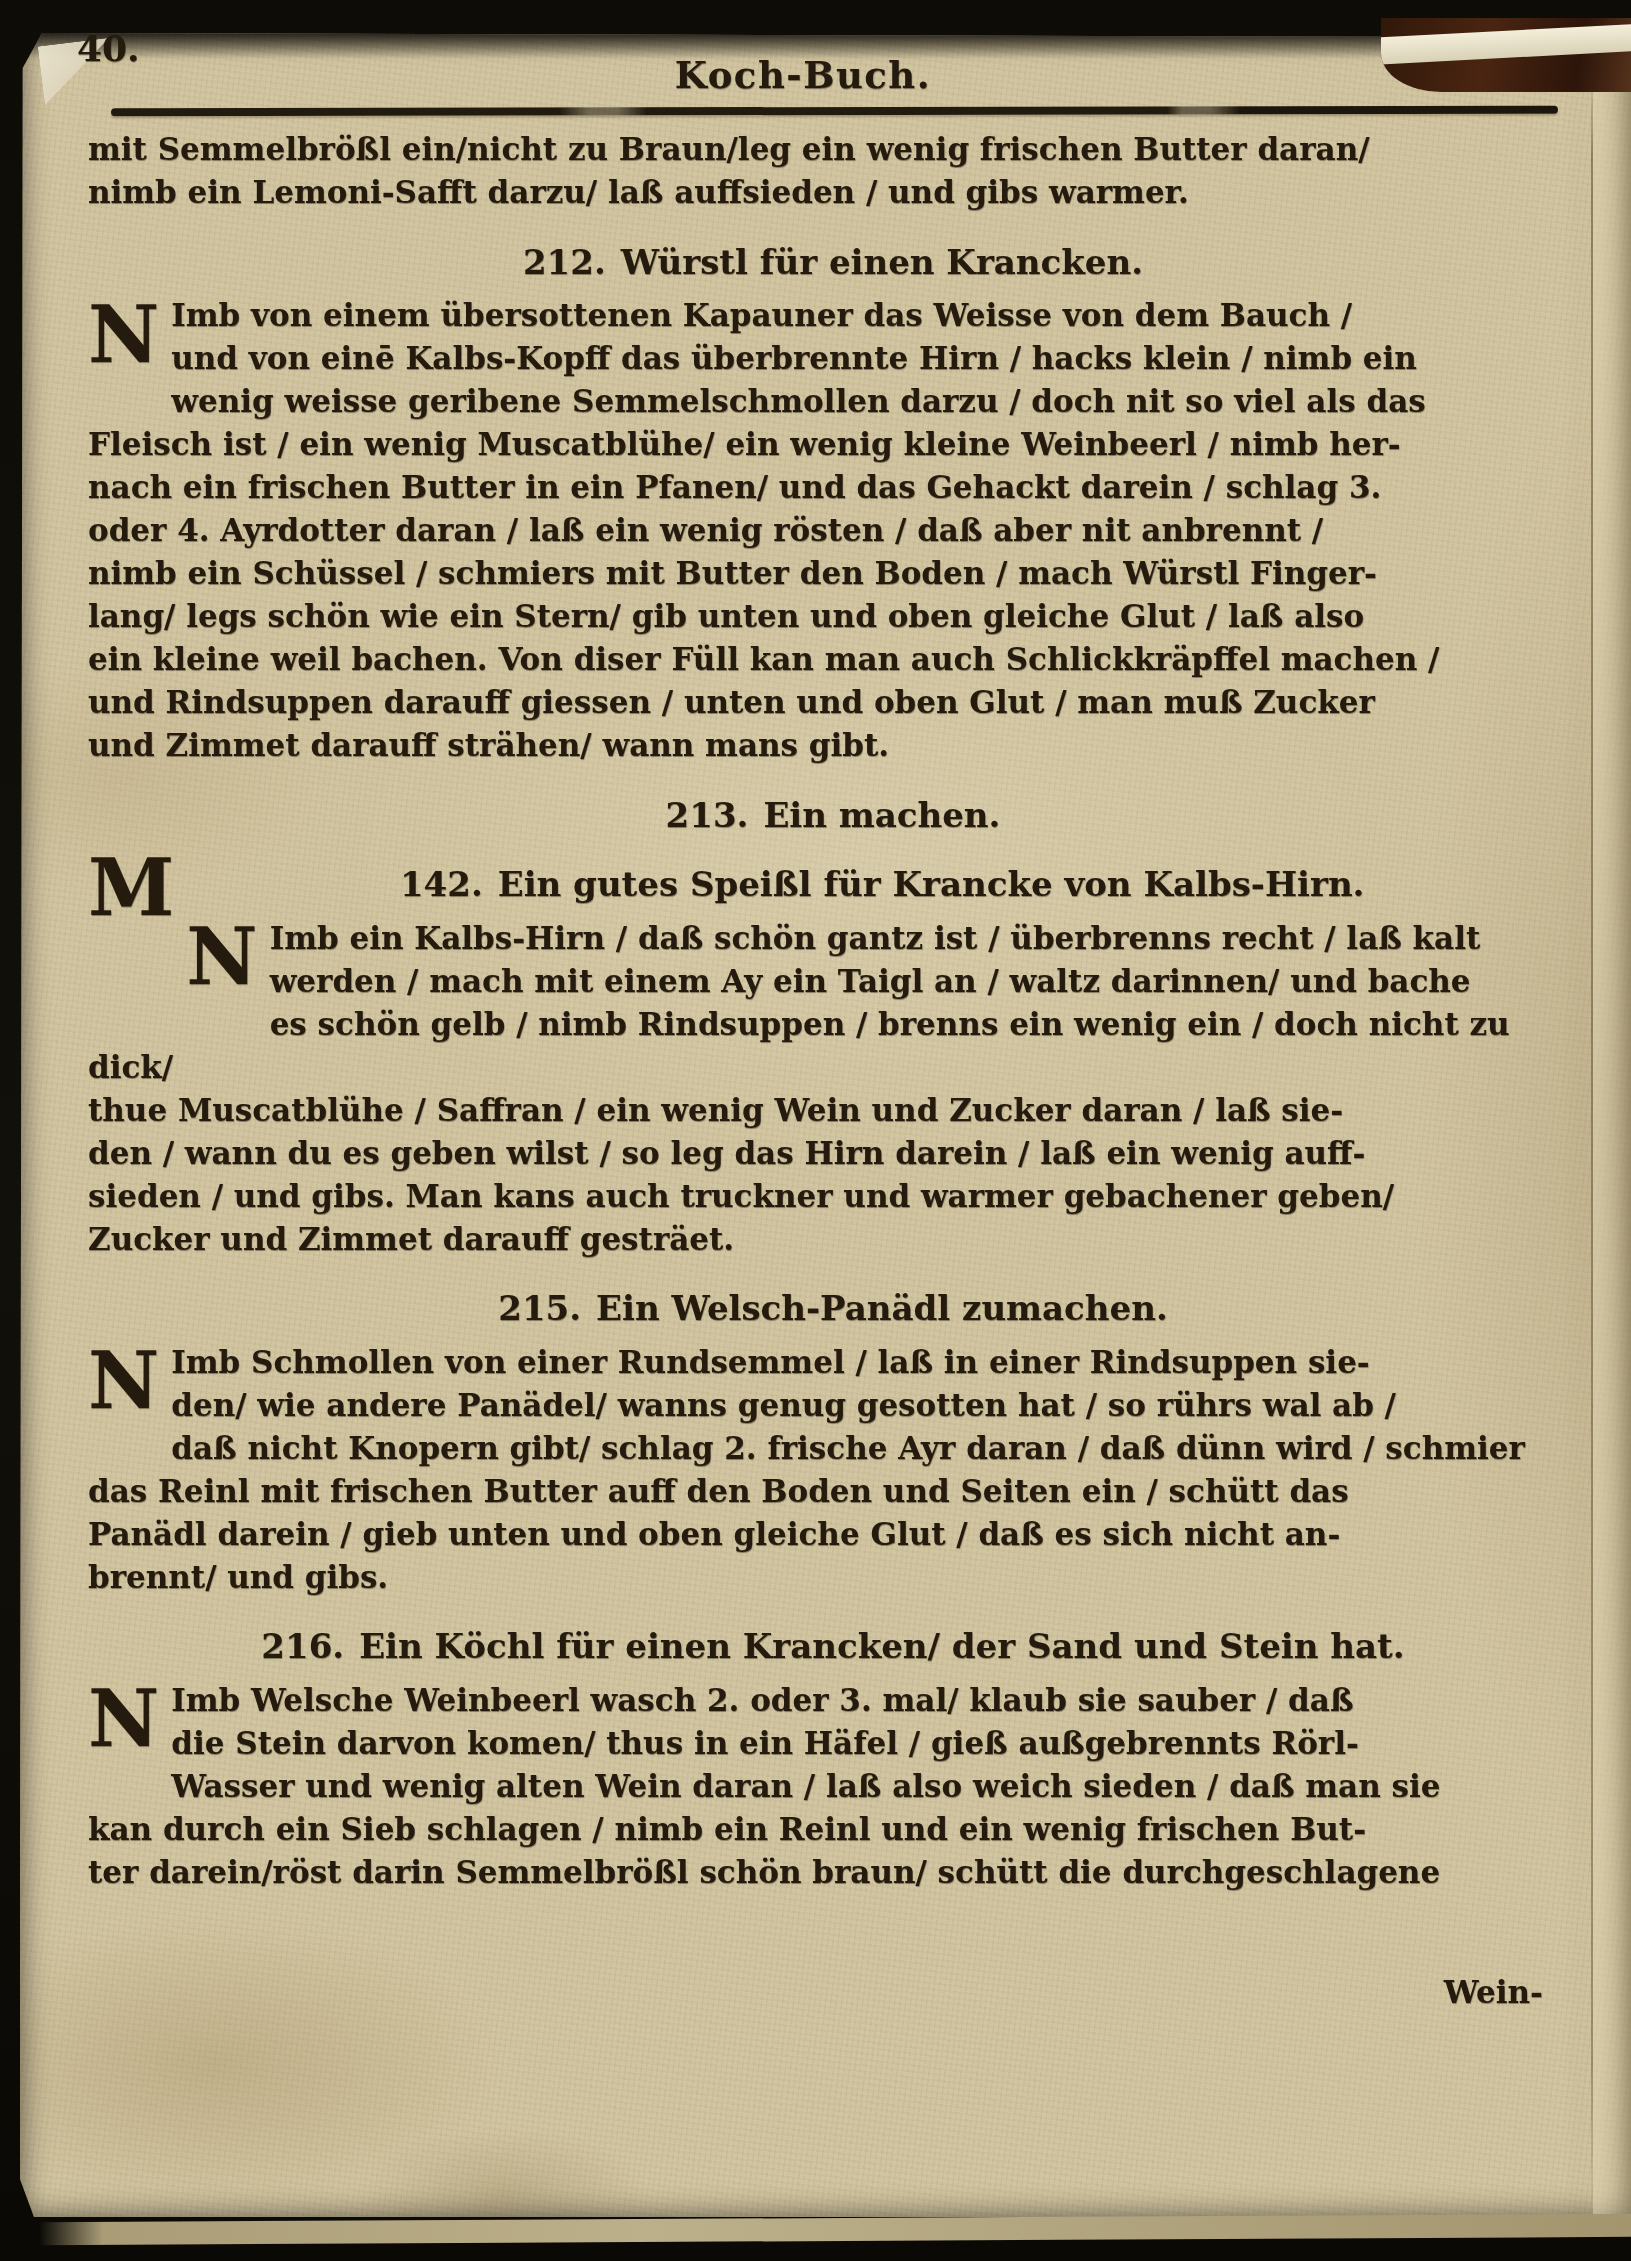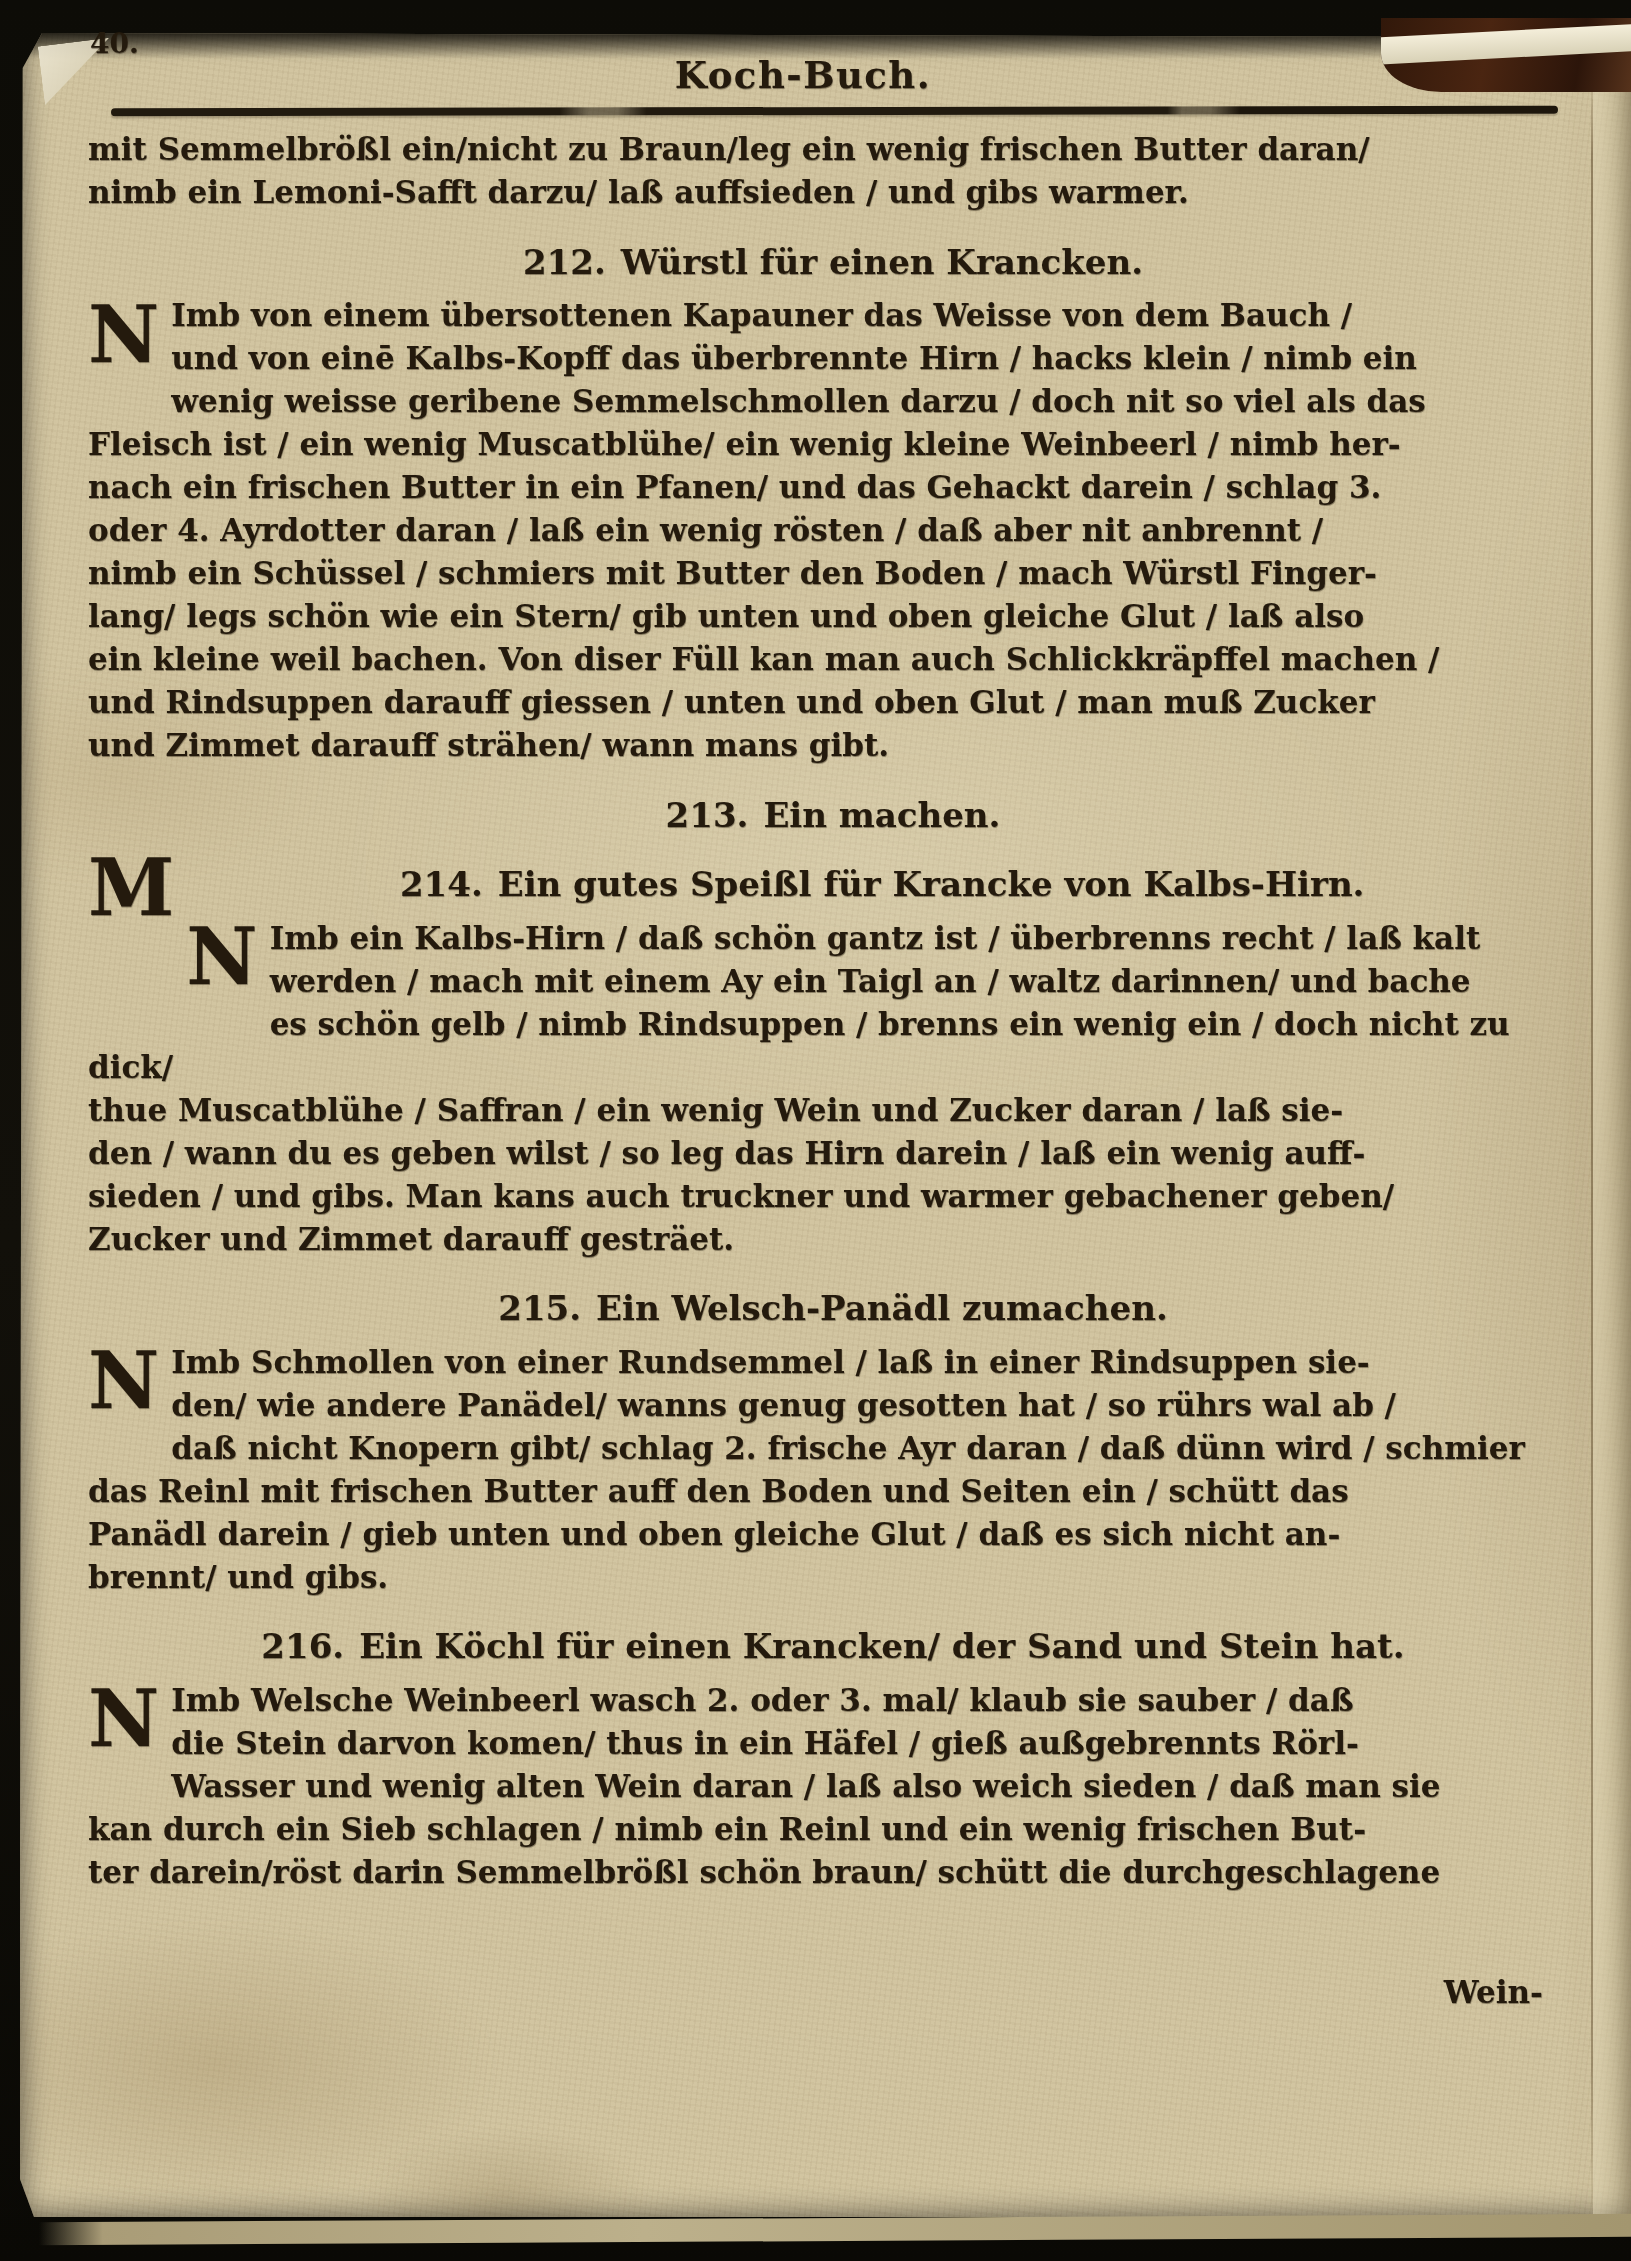--- a/index.html
+++ b/index.html
@@ -33,21 +33,21 @@
   .tab{position:absolute;top:18px;right:0;width:251px;height:74px;
       background:linear-gradient(100deg,#31180a 0%,#4a2511 42%,#2c150a 78%,#57331c 100%);
       border-bottom-left-radius:60px 39px;overflow:hidden;z-index:5;}
   .tab-stripe{position:absolute;top:12px;left:-10.5px;width:120%;height:27px;
       background:linear-gradient(180deg,#f4eeda,#d8d1b6);transform:rotate(-3deg);}
   
   .under-edge{position:absolute;left:39px;right:0;top:2218px;height:22.5px;
       background:linear-gradient(90deg,rgba(150,136,104,0) 0,#a99c77 4%,#bcb08b 38%,#a3966f 100%);
       transform:skewY(-0.3deg);}
   
-  .pagenum{position:absolute;left:90px;top:27px;font-size:28px;font-weight:700;
+  .pagenum{position:absolute;left:77px;top:27px;font-size:36px;font-weight:700;
       color:#241a0d;text-shadow:0.5px 0.7px 0.8px rgba(40,30,16,.5);}
   .runtitle{position:absolute;left:0;width:1606px;top:28.5px;text-align:center;
       font-size:37px;font-weight:700;letter-spacing:1.5px;color:#241a0d;
       text-shadow:0.5px 0.7px 0.8px rgba(40,30,16,.5);margin-top:24px;}
   .rule{position:absolute;left:111px;top:107px;width:1447px;height:8.3px;border-radius:4.5px;
       background:linear-gradient(90deg,#211a0f 0 31%,rgba(33,26,15,.55) 33% 35%,#211a0f 37% 73%,rgba(33,26,15,.6) 74% 76%,#1d160c 78% 100%);
       transform:skewY(-0.1deg);box-shadow:0 2.3px 1.5px rgba(60,48,28,.25);}
   .text{position:absolute;left:88px;top:128px;width:1490px;color:#241a0d;
       font-size:31px;line-height:43px;font-weight:700;
       text-shadow:0.5px 0.7px 0.7px rgba(40,30,16,.45);}
@@ -94,21 +94,21 @@
 und Rindsuppen darauff giessen / unten und oben Glut / man muß Zucker
 und Zimmet darauff strähen/ wann mans gibt.</span></p>
     </section>
 
     <section>
       <h2 class="rh"><span class="num">213.</span><span>Ein machen.</span></h2>
       <p class="body"><span class="dc">M</span></p>
     </section>
 
     <section>
-      <h2 class="rh"><span class="num">214.</span><span>Ein gutes Speißl für Krancke von Kalbs-Hirn.</span></h2>
+      <h2 class="rh"><span class="num">142.</span><span>Ein gutes Speißl für Krancke von Kalbs-Hirn.</span></h2>
       <p class="body"><span class="dc">N</span><span class="pt">Imb ein Kalbs-Hirn / daß schön gantz ist / überbrenns recht / laß kalt
 werden / mach mit einem Ay ein Taigl an / waltz darinnen/ und bache
 es schön gelb / nimb Rindsuppen / brenns ein wenig ein / doch nicht zu dick/
 thue Muscatblühe / Saffran / ein wenig Wein und Zucker daran / laß sie-
 den / wann du es geben wilst / so leg das Hirn darein / laß ein wenig auff-
 sieden / und gibs. Man kans auch truckner und warmer gebachener geben/
 Zucker und Zimmet darauff gesträet.</span></p>
     </section>
 
     <section>

